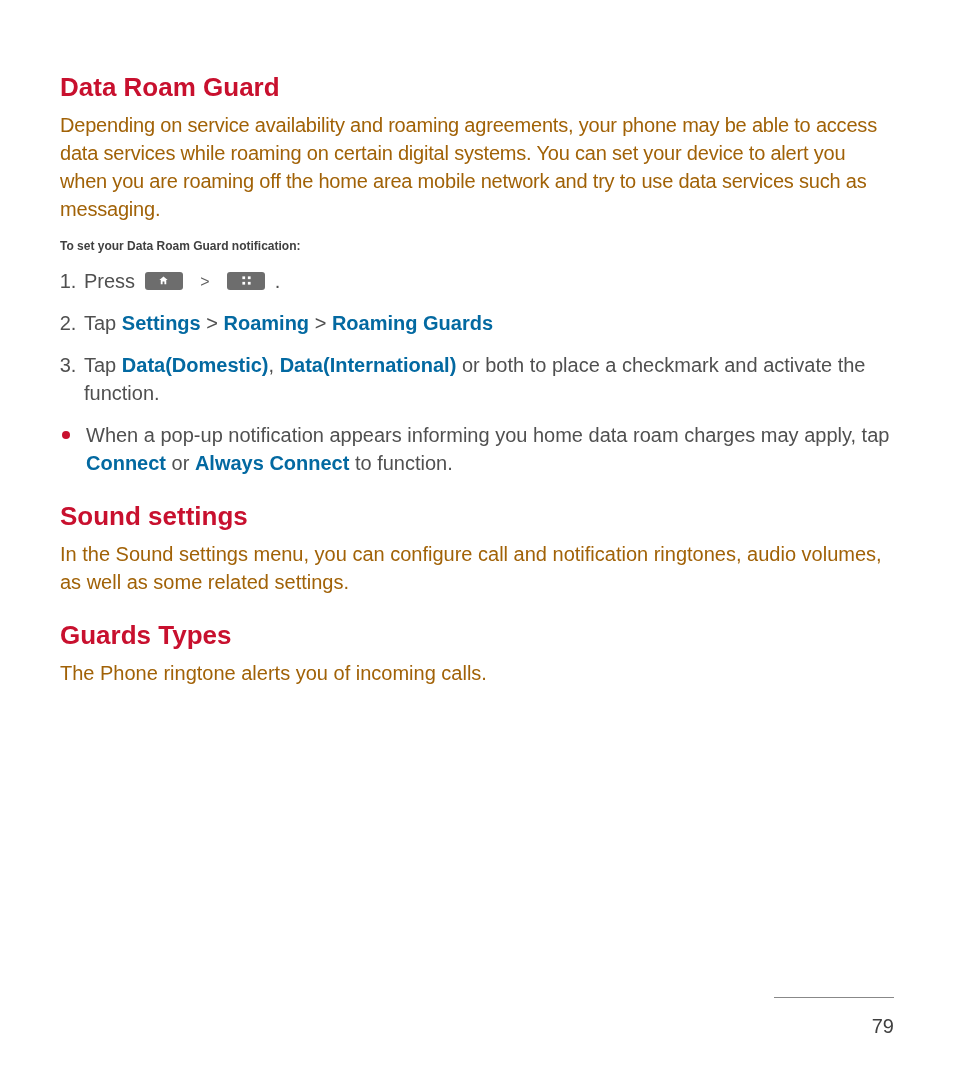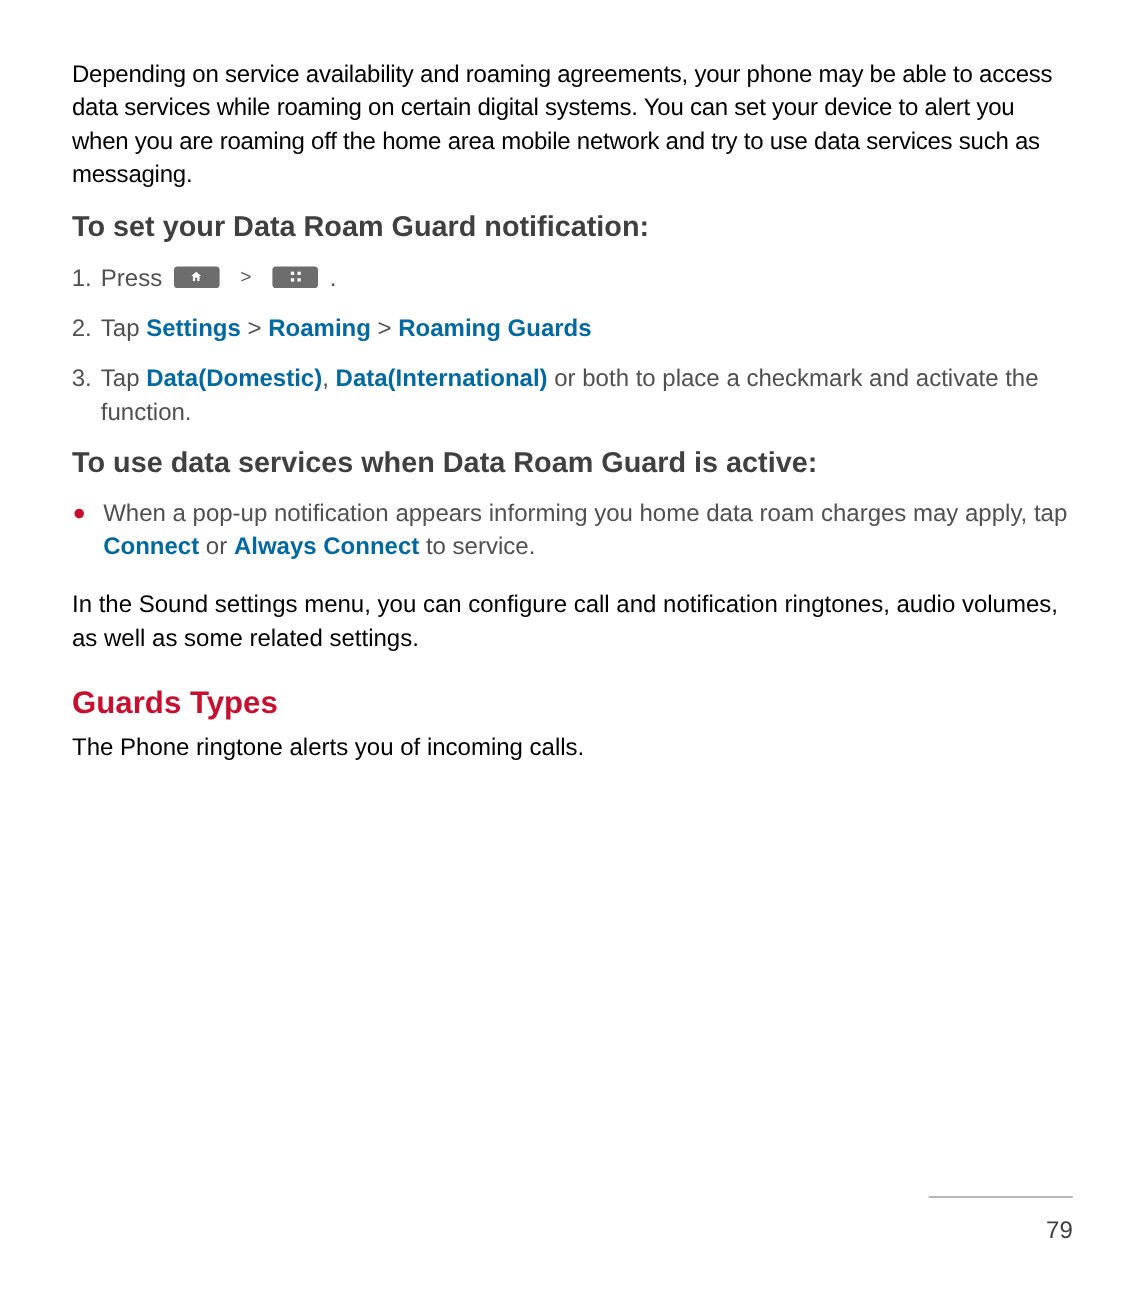--- a/index.html
+++ b/index.html
@@ -29,30 +29,30 @@
   }
   .section-heading {
     color: #c8102e;
     font-size: 26px;
     font-weight: 600;
     margin: 24px 0 8px 0;
   }
   .body-text {
     font-size: 20px;
     line-height: 1.4;
-    color: #000000;
+    color: #a16207;
     margin: 0 0 16px 0;
     font-stretch: condensed;
   }
   .tight {
     letter-spacing: -0.2px;
     font-stretch: condensed;
   }
   .sub-heading {
-    font-size: 24px;
+    font-size: 12px;
     font-weight: 600;
     color: #404040;
     margin: 10px 0 14px 0;
   }
   ol.steps {
     list-style: decimal;
     padding-left: 22px;
     margin: 0 0 14px 0;
     font-size: 20px;
     color: #505050;
@@ -125,20 +125,21 @@
     right: 60px;
     width: 120px;
     border-top: 1px solid #888;
   }
 </style>
 </head>
 <body>
 
 <div class="page">
 
+  <h2 class="section-heading">Data Roam Guard</h2>
   <p class="body-text tight">Depending on service availability and roaming agreements, your phone may be able to access data services while roaming on certain digital systems. You can set your device to alert you when you are roaming off the home area mobile network and try to use data services such as messaging.</p>
 
   <p class="sub-heading">To set your Data Roam Guard notification:</p>
 
   <ol class="steps">
     <li>
       <span>Press</span>
       <span class="icon-pill">
         <svg viewBox="0 0 24 24">
             <path d="M12 3l9 8h-3v9h-4v-6h-4v6H6v-9H3z"></path>
@@ -156,28 +157,28 @@
       <span>.</span>
     </li>
     <li>
       <span>Tap </span><strong>Settings</strong><span> &gt; </span><strong>Roaming</strong><span> &gt; </span><strong>Roaming Guards</strong>
     </li>
     <li>
       <span>Tap </span><strong>Data(Domestic)</strong><span>, </span><strong>Data(International)</strong><span> or both  to place a checkmark and activate the function.</span>
     </li>
   </ol>
 
-  <p class="sub-heading">To use data services when Data Roam Guard is active:</p>
 
   <ul class="bullets">
     <li>
-      <span>When a pop-up notification appears informing you home data roam charges may apply, tap </span><strong>Connect</strong><span> or </span><strong>Always Connect</strong><span> to service.</span>
+      <span>When a pop-up notification appears informing you home data roam charges may apply, tap </span><strong>Connect</strong><span> or </span><strong>Always Connect</strong><span> to function.</span>
     </li>
   </ul>
 
+  <h2 class="section-heading">Sound settings</h2>
   <p class="body-text">In the Sound settings menu, you can configure call and notification ringtones, audio volumes, as well as some related settings.</p>
 
   <h2 class="section-heading">Guards Types</h2>
   <p class="body-text">The Phone ringtone alerts you of incoming calls.</p>
 
   <div class="footer-rule"></div>
   <div class="footer">79</div>
 </div>
 
 </body></html>

